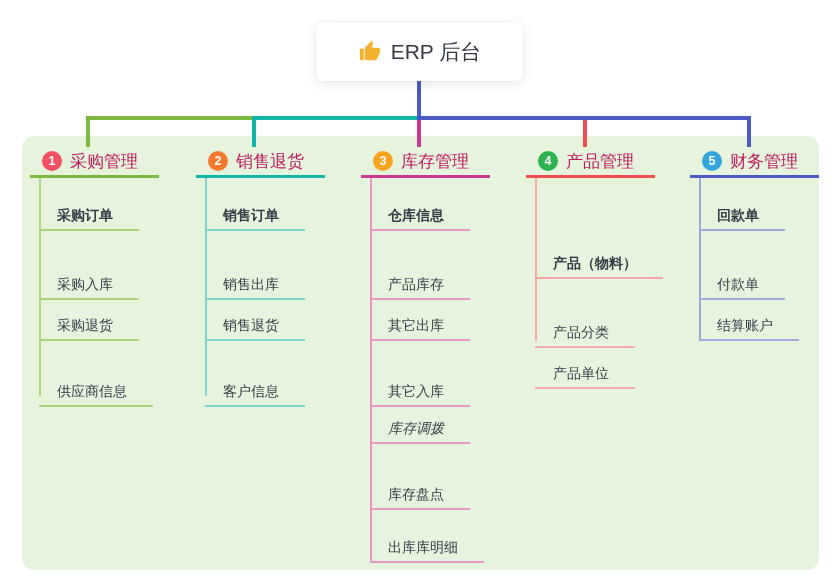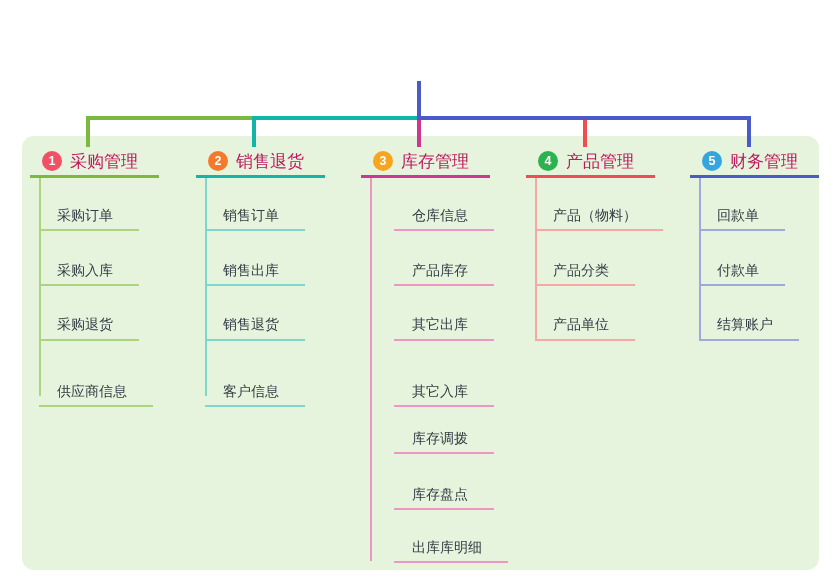--- a/index.html
+++ b/index.html
@@ -49,42 +49,48 @@
   .b2 .vline{height:218px;background:#7fd6cd;}
   .b3 .vline{height:383px;background:#ec96c6;}
   .b4 .vline{height:163px;background:#f7a8a6;}
   .b5 .vline{height:163px;background:#9ea9de;}
 
   .item{position:absolute;left:9px;white-space:nowrap;
         font-size:14px;line-height:18px;color:#333b44;
         padding:0 26px 5px 18px;border-bottom:2px solid;cursor:default;}
   .b1 .item{border-color:#abd47c;}
   .b2 .item{border-color:#7fd6cd;}
-  .b3 .item{border-color:#ec96c6;margin-left:24px;}
-  .b4 .item{border-color:#f7a8a6;}
+  .b3 .item{border-color:#ec96c6;}
+  .b4 .item{border-color:#f7a8a6;margin-top:48px;}
   .b5 .item{border-color:#9ea9de;}
-  .i0{top:59px;} .i1{top:114px;} .i2{top:169px;font-family:Liberation Serif, serif;} .i3{top:235px;}
-  .i4{top:282px;} .i5{top:338px;} .i6{top:391px;}
+  .i0{top:59px;font-weight:bold;} .i1{top:128px;} .i2{top:169px;} .i3{top:235px;}
+  .i4{top:272px;font-style:italic;} .i5{top:338px;} .i6{top:391px;}
 </style>
 </head>
 <body>
 
 <div id="stage">
 
   <div class="panel"></div>
 
   <svg class="connectors" width="839" height="588" viewBox="0 0 839 588">
     <path d="M419,118 H88  V147" fill="none" stroke="#7cb93f" stroke-width="4"></path>
     <path d="M419,118 H254 V147" fill="none" stroke="#13b5a9" stroke-width="4"></path>
     <path d="M419,118 H585 V147" fill="none" stroke="#f04e4e" stroke-width="4"></path>
     <path d="M419,118 H749 V147" fill="none" stroke="#4a5bc8" stroke-width="4"></path>
     <path d="M419,118 V147" fill="none" stroke="#cb3894" stroke-width="4"></path>
     <path d="M419,81  V120" fill="none" stroke="#4a5bc8" stroke-width="4"></path>
   </svg>
 
+  <div class="root-card">
+    <svg class="thumb" viewBox="0 0 24 24">
+      <path fill="#f2b12e" d="M2 21h4V9H2v12zM23 10c0-1.1-.9-2-2-2h-6.31l.95-4.57.03-.32c0-.41-.17-.79-.44-1.06L14.17 1 7.59 7.59C7.22 7.95 7 8.45 7 9v10c0 1.1.9 2 2 2h9c.83 0 1.54-.5 1.84-1.22l3.02-7.05c.09-.23.14-.47.14-.73v-2z"></path>
+    </svg>
+    <span class="root-title">ERP 后台</span>
+  </div>
 
   <div class="branch b1">
     <div class="hd">
       <span class="badge">1</span>
       <span class="hd-title">采购管理</span>
     </div>
     <div class="vline"></div>
     <div class="item i0">采购订单</div>
     <div class="item i1">采购入库</div>
     <div class="item i2">采购退货</div>

